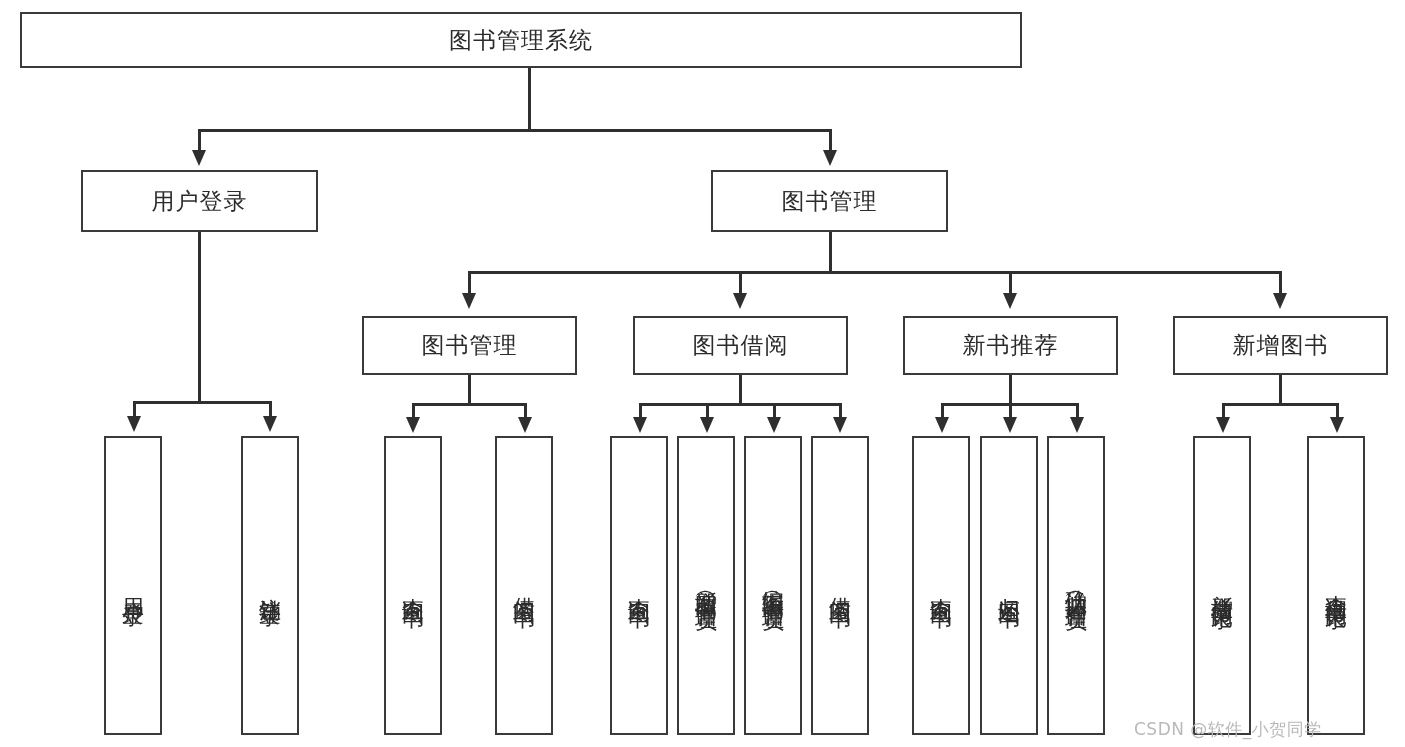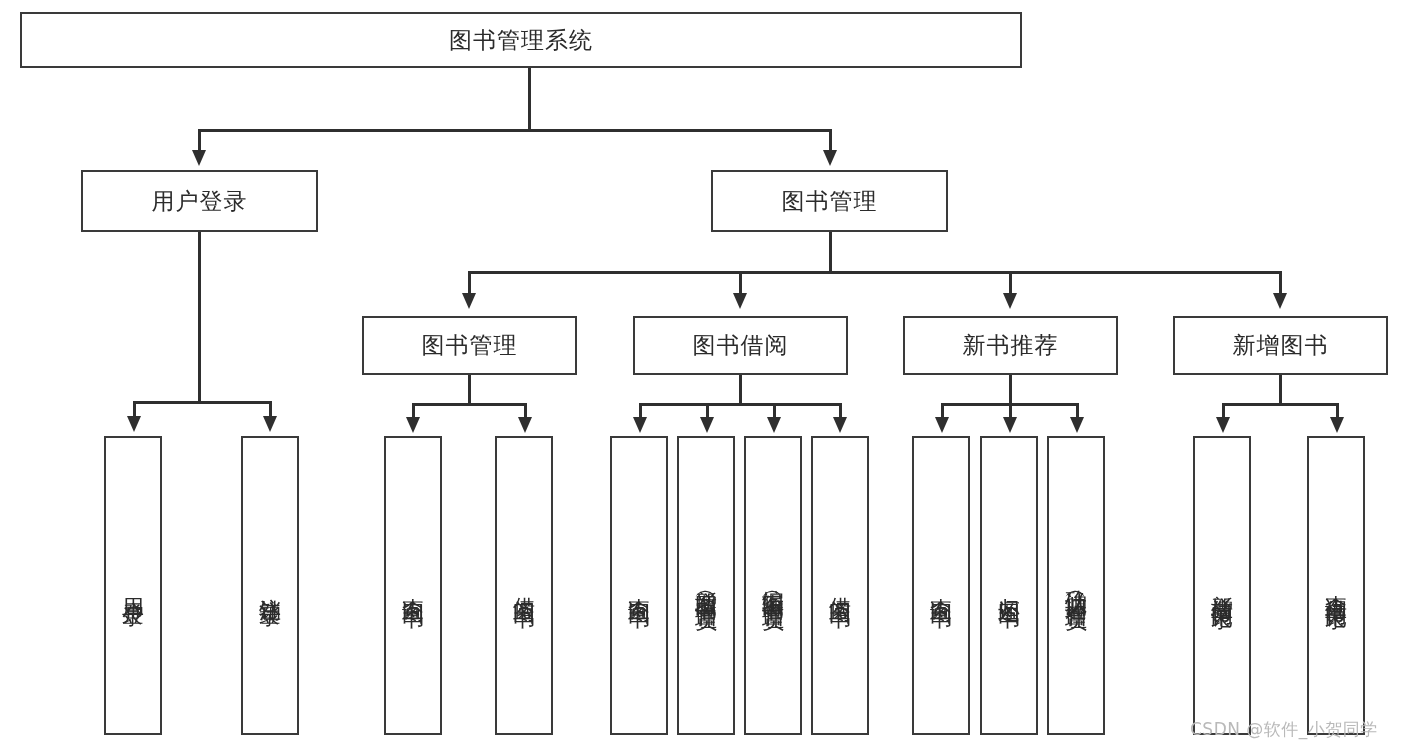--- a/index.html
+++ b/index.html
@@ -188,15 +188,15 @@
     <span class="vtext">确认归还（管理员）</span>
   </div>
 
   <div class="node leaf" style="left:1193px; top:436px; width:58px; height:299px;">
     <span class="vtext">新增借阅记录</span>
   </div>
   <div class="node leaf" style="left:1307px; top:436px; width:58px; height:299px;">
     <span class="vtext">查询借阅记录</span>
   </div>
 
-  <div class="watermark" style="left:1190px; top:718px;">CSDN @软件_小贺同学</div>
+  <div class="watermark" style="left:1134px; top:718px;">CSDN @软件_小贺同学</div>
 
 </div>
 
 </body></html>

